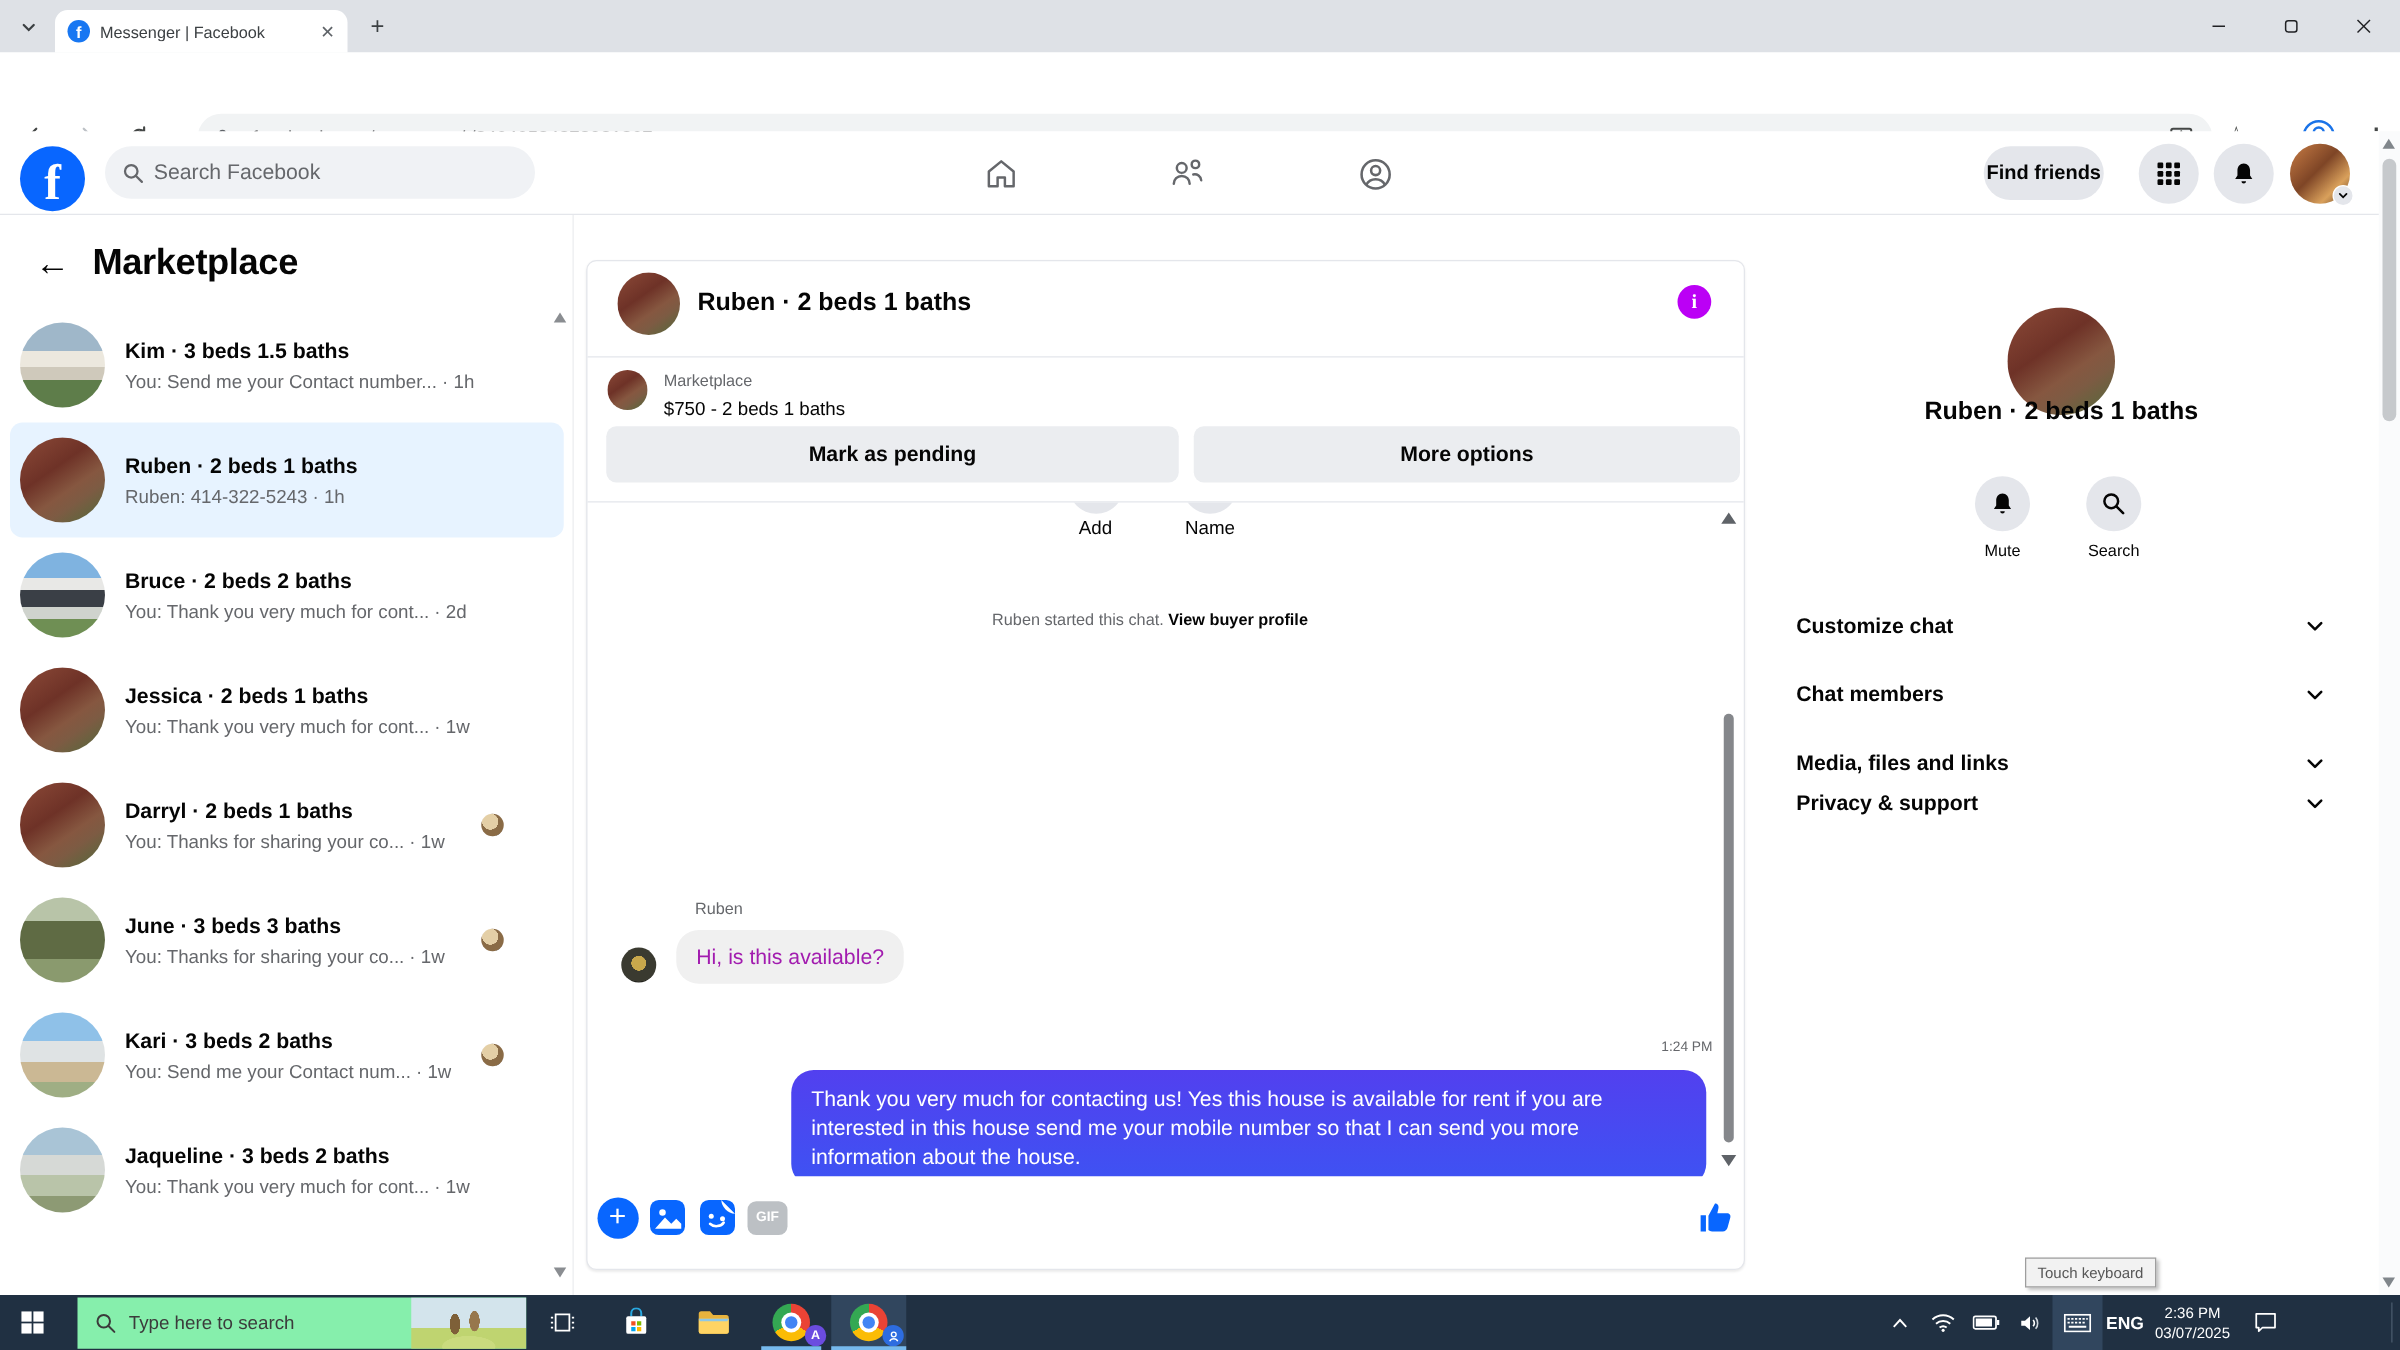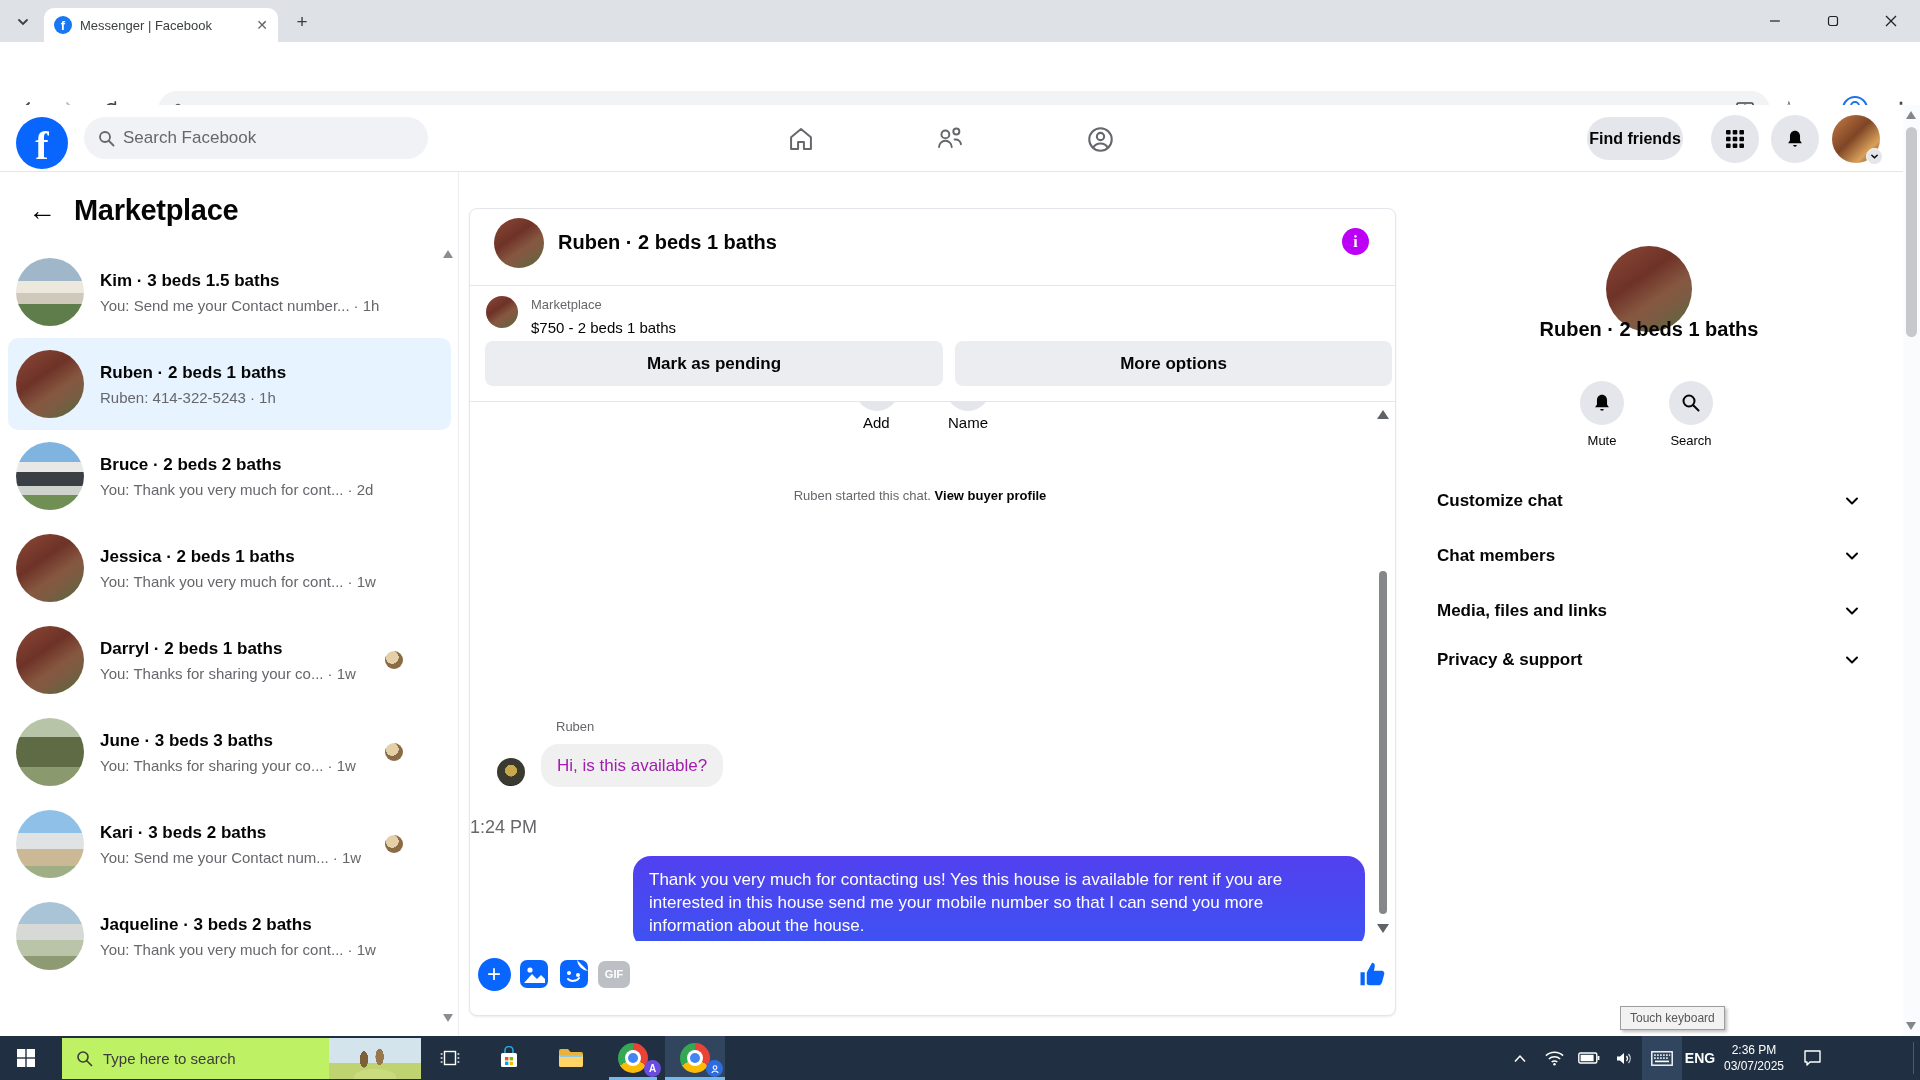--- a/index.html
+++ b/index.html
@@ -69,21 +69,21 @@
   .cc-btn { position:absolute; top:132px; height:45px; background:#ebedf0; border-radius:8px; display:flex; align-items:center; justify-content:center; font-size:17px; font-weight:600; color:#050505; }
   .cc-div2 { position:absolute; left:0; top:192px; width:100%; border-top:1px solid #e4e6eb; }
   .msgs { position:absolute; left:0; top:193px; width:927px; height:539px; overflow:hidden; }
   .half-circle { position:absolute; top:-35px; width:44px; height:44px; border-radius:50%; background:#e4e6eb; }
   .scroll-act { position:absolute; top:12px; font-size:15px; color:#050505; }
   .sysrow { position:absolute; left:0; top:86px; width:900px; text-align:center; font-size:13px; color:#65676b; }
   .sysrow b { color:#050505; }
   .sender { position:absolute; left:86px; font-size:13px; color:#65676b; }
   .bub-gray { position:absolute; background:#f0f0f0; border-radius:18px; color:#a21caf; font-size:17px; display:flex; align-items:center; padding:0 16px; }
   .mini-av { position:absolute; left:27px; width:28px; height:28px; border-radius:50%; background:radial-gradient(circle at 50% 45%,#c9a84c 0 28%,#3a3a30 29% 70%,#23231d 71%); }
-  .tstamp { position:absolute; left:0; top:415px; width:900px; text-align:left; font-size:18px; color:#65676b; }
+  .tstamp { position:absolute; left:0; top:430px; width:900px; text-align:right; font-size:11px; color:#65676b; }
   .bub-blue { position:absolute; left:163px; width:732px; border-radius:18px; color:#fff; font-size:17px; line-height:23px; padding:12px 16px; }
   .bb1 { top:454px; height:93px; background:linear-gradient(180deg,#5240ef 0%,#3d53f3 100%); }
   .c-scroll { position:absolute; left:905px; top:193px; width:16px; height:539px; }
   .c-thumb { position:absolute; left:4px; top:169px; width:8px; height:343px; background:#85878b; border-radius:4px; }
   .tri-up { width:0; height:0; border-left:6px solid transparent; border-right:6px solid transparent; border-bottom:9px solid #5f6368; }
   .tri-dn { width:0; height:0; border-left:6px solid transparent; border-right:6px solid transparent; border-top:9px solid #5f6368; }
   .comp-ico { position:absolute; top:747px; width:36px; height:36px; display:flex; align-items:center; justify-content:center; }
   .plus-circle { width:33px; height:33px; border-radius:50%; background:#0866ff; color:#fff; font-size:24px; display:flex; align-items:center; justify-content:center; line-height:0; }
   .gif-tile { width:32px; height:27px; border-radius:7px; background:#bcc0c4; color:#fff; display:flex; align-items:center; justify-content:center; font-size:11px; font-weight:bold; }
   .comp-input { position:absolute; left:174px; top:744px; width:695px; height:43px; background:#f0f2f5; border-radius:22px; display:flex; align-items:center; padding:0 14px 0 22px; }
@@ -101,21 +101,21 @@
   .d-act-label { position:absolute; top:261px; width:80px; text-align:center; font-size:13px; color:#050505; }
   .d-section { position:absolute; left:0; width:464px; height:55px; display:flex; align-items:center; justify-content:space-between; padding:0 22px 0 20px; font-size:17px; font-weight:600; color:#050505; border-radius:8px; }
 
   
   .pg-scroll { position:absolute; left:1903px; top:105px; width:17px; height:931px; background:#fafbfc; }
   .pg-thumb { position:absolute; left:3px; top:22px; width:11px; height:210px; background:#c6c9cc; border-radius:6px; }
 
   
   .taskbar { position:absolute; left:0; top:1036px; width:1920px; height:44px; background:#203042; }
   .tb-btn { position:absolute; top:0; height:44px; display:flex; align-items:center; justify-content:center; }
-  .tb-search { position:absolute; left:62px; top:2px; width:359px; height:41px; background:#bef264; display:flex; align-items:center; padding-left:14px; gap:10px; overflow:hidden; }
+  .tb-search { position:absolute; left:62px; top:2px; width:359px; height:41px; background:#86efac; display:flex; align-items:center; padding-left:14px; gap:10px; overflow:hidden; }
   .tb-search input { border:none; background:transparent; outline:none; font-size:15px; color:#3b3b3b; width:190px; font-family:inherit; }
   .tb-search input::placeholder { color:#3b3b3b; opacity:1; }
   .meerkat { position:absolute; right:0; top:0; width:92px; height:41px;
     background:
       radial-gradient(ellipse 7px 14px at 38% 52%, #7e6038 0 58%, transparent 60%),
       radial-gradient(ellipse 7px 14px at 55% 46%, #97774c 0 58%, transparent 60%),
       radial-gradient(ellipse 30px 12px at 50% 96%, #cadb7e 0 70%, transparent 72%),
       linear-gradient(180deg,#d3e4ec 0 60%,#bfd470 60%); }
   .win-active { background:#31465e; }
   .app-underline { position:absolute; top:41px; height:3px; background:#76b9ed; }
@@ -464,21 +464,21 @@
     <svg width="14" height="10" viewBox="0 0 14 10">
         <polyline points="2,2.5 7,7.5 12,2.5" fill="none" stroke="#050505" stroke-width="2" stroke-linecap="round" stroke-linejoin="round"></polyline>
       </svg>
   </div>
   <div class="d-section" style="top:411px">
     <span>Media, files and links</span>
     <svg width="14" height="10" viewBox="0 0 14 10">
         <polyline points="2,2.5 7,7.5 12,2.5" fill="none" stroke="#050505" stroke-width="2" stroke-linecap="round" stroke-linejoin="round"></polyline>
       </svg>
   </div>
-  <div class="d-section" style="top:460px">
+  <div class="d-section" style="top:443px">
     <span>Privacy &amp; support</span>
     <svg width="14" height="10" viewBox="0 0 14 10">
         <polyline points="2,2.5 7,7.5 12,2.5" fill="none" stroke="#050505" stroke-width="2" stroke-linecap="round" stroke-linejoin="round"></polyline>
       </svg>
   </div>
 </div>
 
 <div class="pg-scroll">
   <div class="tri-up" style="position:absolute;left:3px;top:6px;border-left-width:5px;border-right-width:5px;border-bottom-width:8px;border-bottom-color:#80868b"></div>
   <div class="pg-thumb"></div>

